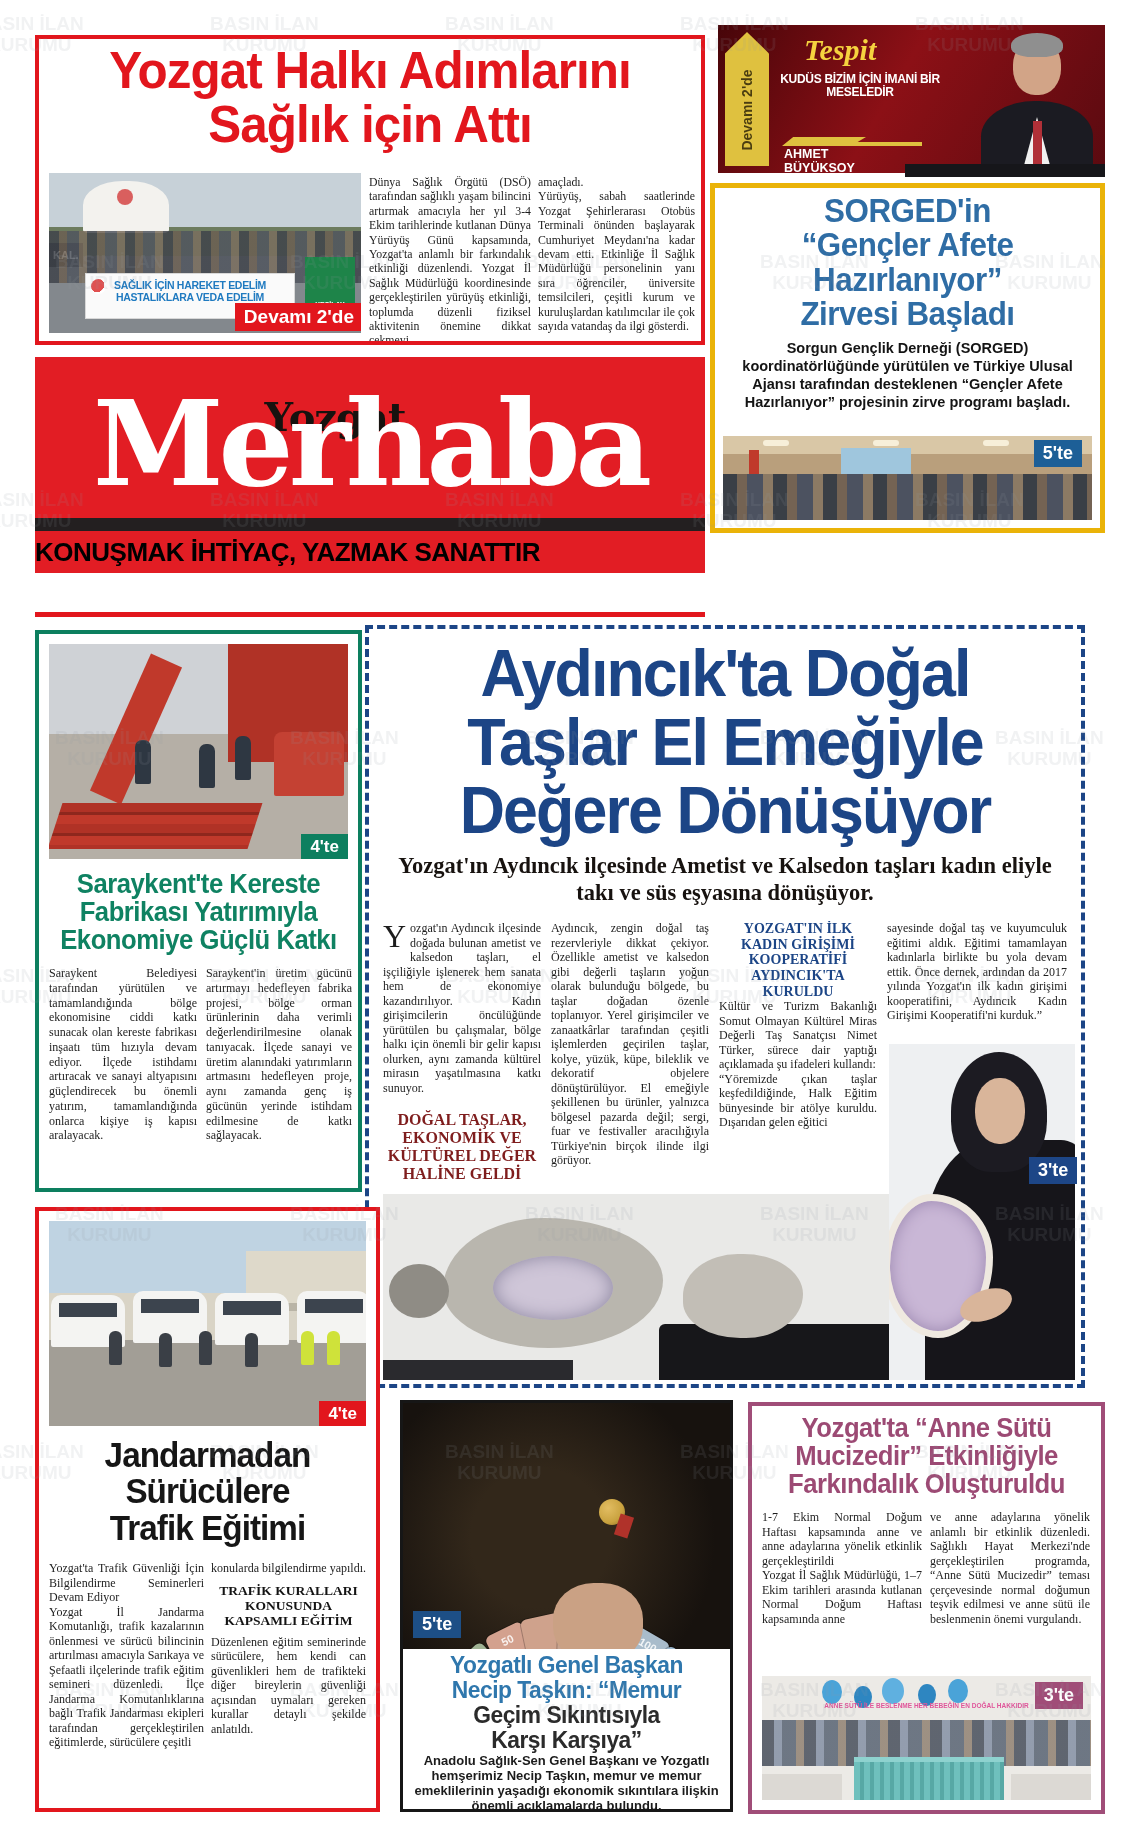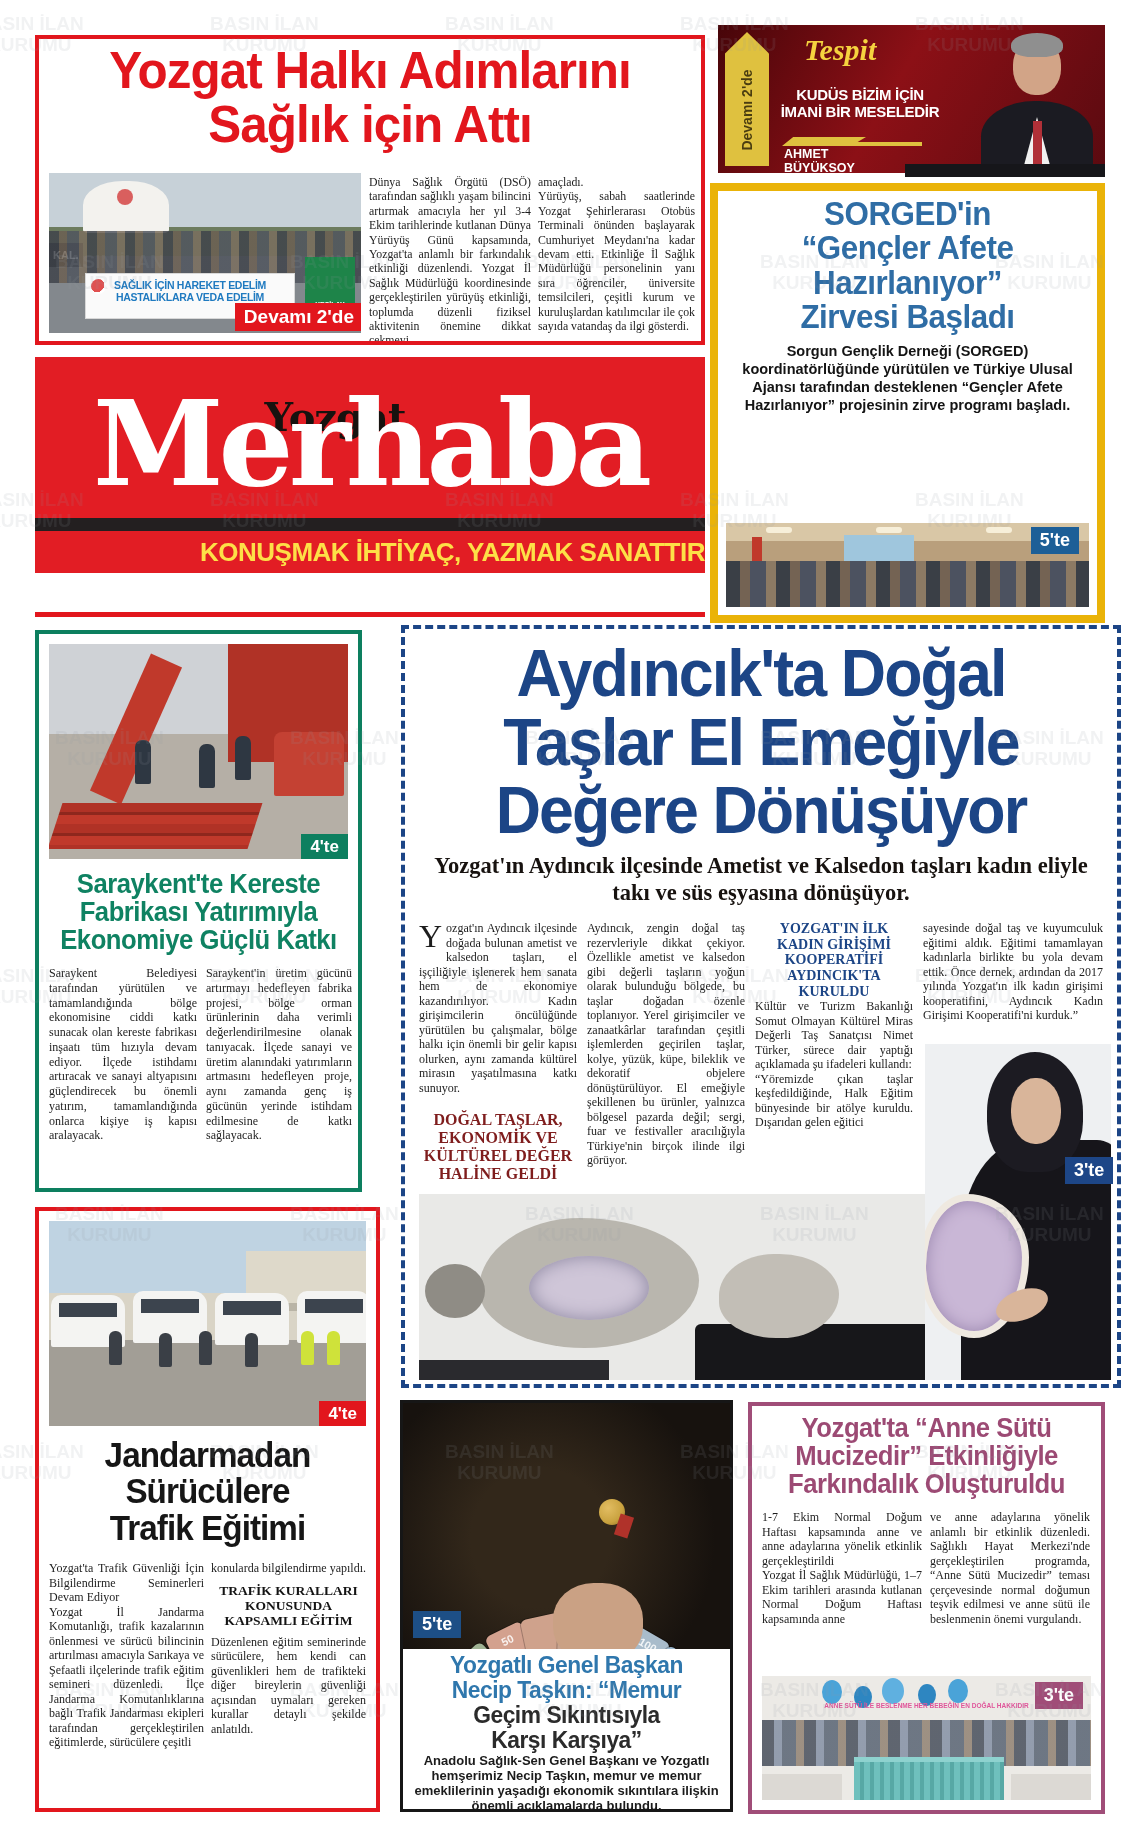--- a/index.html
+++ b/index.html
@@ -41,79 +41,79 @@
   
   .tespit{left:718px;top:25px;width:387px;height:148px;
      background:linear-gradient(120deg,#470509 0%,#8c1016 45%,#5a0a10 80%,#36040ा 100%);
      background:linear-gradient(120deg,#470509 0%,#8c1016 45%,#5a0a10 100%);overflow:hidden;}
   .tespit-arrow{position:absolute;left:7px;top:7px;bottom:7px;width:44px;background:#dfc13f;
      clip-path:polygon(50% 0,100% 16%,100% 100%,0 100%,0 16%);}
   .tespit-arrow span{position:absolute;left:50%;top:58%;transform:translate(-50%,-50%) rotate(-90deg);
      white-space:nowrap;font-weight:700;font-size:14px;color:#4a3d10;}
   .tespit-title{position:absolute;left:86px;top:8px;color:#f5d33f;font-family:"Liberation Serif",serif;
      font-style:italic;font-weight:700;font-size:30px;}
-  .tespit-quote{position:absolute;left:62px;top:62px;width:160px;color:#fff;font-weight:700;
-     font-size:15px;line-height:1.12;text-align:center;letter-spacing:-.3px;}
+  .tespit-quote{position:absolute;left:62px;top:48px;width:160px;color:#fff;font-weight:700;
+     font-size:12px;line-height:1.12;text-align:center;letter-spacing:-.3px;}
   .tespit-bar{position:absolute;left:64px;top:112px;width:140px;height:9px;background:#dfc13f;
      clip-path:polygon(0 100%,8% 0,60% 0,54% 55%,100% 55%,100% 100%);}
   .tespit-author{position:absolute;left:66px;top:123px;color:#fff;font-weight:700;font-size:12.5px;line-height:1.1;}
   .tespit-photo{position:absolute;right:4px;top:4px;width:128px;height:140px;overflow:hidden;}
   .man-suit{position:absolute;left:8px;bottom:-6px;width:112px;height:74px;background:#1b1b22;
      border-radius:48% 48% 0 0;}
   .man-shirt{position:absolute;left:50px;bottom:0;width:28px;height:52px;background:#f1f1f1;
      clip-path:polygon(50% 0,100% 100%,0 100%);}
   .man-tie{position:absolute;left:60px;bottom:0;width:9px;height:48px;background:#b03038;}
   .man-head{position:absolute;left:40px;top:10px;width:48px;height:56px;background:#d2a487;
      border-radius:46%;}
   .man-hair{position:absolute;left:38px;top:4px;width:52px;height:24px;background:#8f8f8f;
      border-radius:50% 50% 40% 40%;}
   .tespit-bottombar{left:905px;top:164px;width:200px;height:13px;background:#16161a;}
   
-  .sorged{left:710px;top:183px;width:395px;height:440px;border:8px solid #eab308;text-decoration:underline;}
+  .sorged{left:710px;top:183px;width:395px;height:350px;border:5px solid #eab308;text-decoration:underline;}
   .sorged-hl{position:absolute;left:4px;right:4px;top:6px;font-size:33px;color:#2f6da5;letter-spacing:-.5px;}
   .sorged-sub{position:absolute;left:14px;right:14px;top:152px;font-weight:700;font-size:14.5px;
      line-height:1.24;text-align:center;color:#141414;}
   .sorged-photo{position:absolute;left:8px;right:8px;bottom:8px;height:84px;overflow:hidden;
      background:linear-gradient(#d9c7a6 0 22%,#b99f7c 22% 55%,#8f7a5e 55% 100%);}
   .sg-light{position:absolute;top:4px;width:26px;height:6px;background:#f7efd9;border-radius:3px;}
   .sg-flag{position:absolute;left:26px;top:14px;width:10px;height:42px;background:#c0392b;}
   .sg-screen{position:absolute;left:118px;top:12px;width:70px;height:30px;background:#9fc6dd;}
   .sg-crowd{position:absolute;left:0;bottom:0;width:100%;height:46px;
      background:repeating-linear-gradient(90deg,#3a3f46 0 14px,#746353 14px 24px,#4c5260 24px 40px,#8c7a64 40px 50px);}
   .sorged-badge{right:10px;top:4px;background:#1d5f97;font-size:18px;}
   
   .masthead{left:35px;top:357px;width:670px;height:161px;background:#e21d24;overflow:visible;}
   .mast-kicker{position:absolute;left:0;right:70px;top:2px;text-align:center;color:#17120f;
      font-family:"DejaVu Serif",serif;font-weight:700;font-size:40px;letter-spacing:-1px;margin-top:34px;}
   .mast-title{position:absolute;left:0;right:0;top:28px;text-align:center;color:#fff;
      font-family:"DejaVu Serif",serif;font-weight:700;font-size:118px;letter-spacing:-5px;line-height:1;}
   .mast-black{left:35px;top:518px;width:670px;height:13px;background:#231f20;}
-  .mast-slogan{left:35px;top:531px;width:670px;height:42px;background:#e21d24;color:#fde047;
-     font-weight:700;font-size:26px;text-align:right;line-height:42px;letter-spacing:-.5px;}
+  .mast-slogan{left:35px;top:531px;width:670px;height:42px;background:#e21d24;color:#000000;
+     font-weight:700;font-size:26px;text-align:left;line-height:42px;letter-spacing:-.5px;}
   .dateline{left:35px;top:578px;width:670px;height:28px;display:flex;align-items:center;
      justify-content:space-between;font-weight:700;font-size:16px;color:#1a1a1a;}
   .dateline .site{font-size:17px;}
   .dateline .site .red{color:#e2161d;}
   .red-rule{left:35px;top:612px;width:670px;height:5px;background:#e2161d;}
   
   .saray{left:35px;top:630px;width:327px;height:562px;border:4px solid #0d7f5f;}
   .saray-photo{position:absolute;left:10px;top:10px;right:10px;height:215px;overflow:hidden;
      background:linear-gradient(#cfd2d6 0 42%,#b5afa6 42% 100%);}
   .sp-wall{position:absolute;right:0;top:0;width:40%;height:55%;background:#b03226;}
   .sp-lean{position:absolute;left:70px;top:10px;width:34px;height:150px;background:#c0392b;
      transform:rotate(24deg);}
   .sp-truck{position:absolute;right:4px;top:88px;width:70px;height:64px;background:#c44133;border-radius:8px 8px 2px 2px;}
   .sp-stack{position:absolute;left:6px;bottom:10px;width:200px;height:46px;
      background:repeating-linear-gradient(#b03226 0 9px,#8e271d 9px 12px,#c0392b 12px 21px);transform:skewX(-18deg);}
   .sp-fig{position:absolute;width:16px;height:44px;border-radius:7px 7px 2px 2px;background:#2e3742;}
   .saray-badge{right:10px;top:200px;background:#0d7f5f;}
   .saray-hl{position:absolute;left:2px;right:2px;top:236px;font-size:27px;color:#0f8262;letter-spacing:-.5px;}
   .saray-col{top:332px;height:216px;font-size:12px;line-height:1.23;}
   
-  .main-box{left:401px;top:625px;width:720px;height:763px;border:4px dashed #1c4586;}
+  .main-box{left:365px;top:625px;width:720px;height:763px;border:4px dashed #1c4586;}
   .main-hl{position:absolute;left:4px;right:4px;top:10px;font-size:66px;color:#1c4586;letter-spacing:-2px;}
   .main-sub{position:absolute;left:20px;right:20px;top:224px;font-family:"Liberation Serif",serif;
      font-weight:700;font-size:22.5px;line-height:1.18;text-align:center;color:#17120f;}
   .main-col{top:292px;font-size:12px;line-height:1.21;}
   .mc-subhead{color:#7f1d1d;font-size:16px;margin-top:16px;}
   .mc-subhead3{color:#1c4586;font-size:14px;}
   .dropcap{float:left;font-family:"Liberation Serif",serif;font-size:32px;line-height:.85;
      padding:2px 4px 0 0;font-weight:400;}
   .stones-photo{position:absolute;left:14px;top:565px;width:506px;height:186px;overflow:hidden;
      background:#e9e9e7;z-index:2;}

